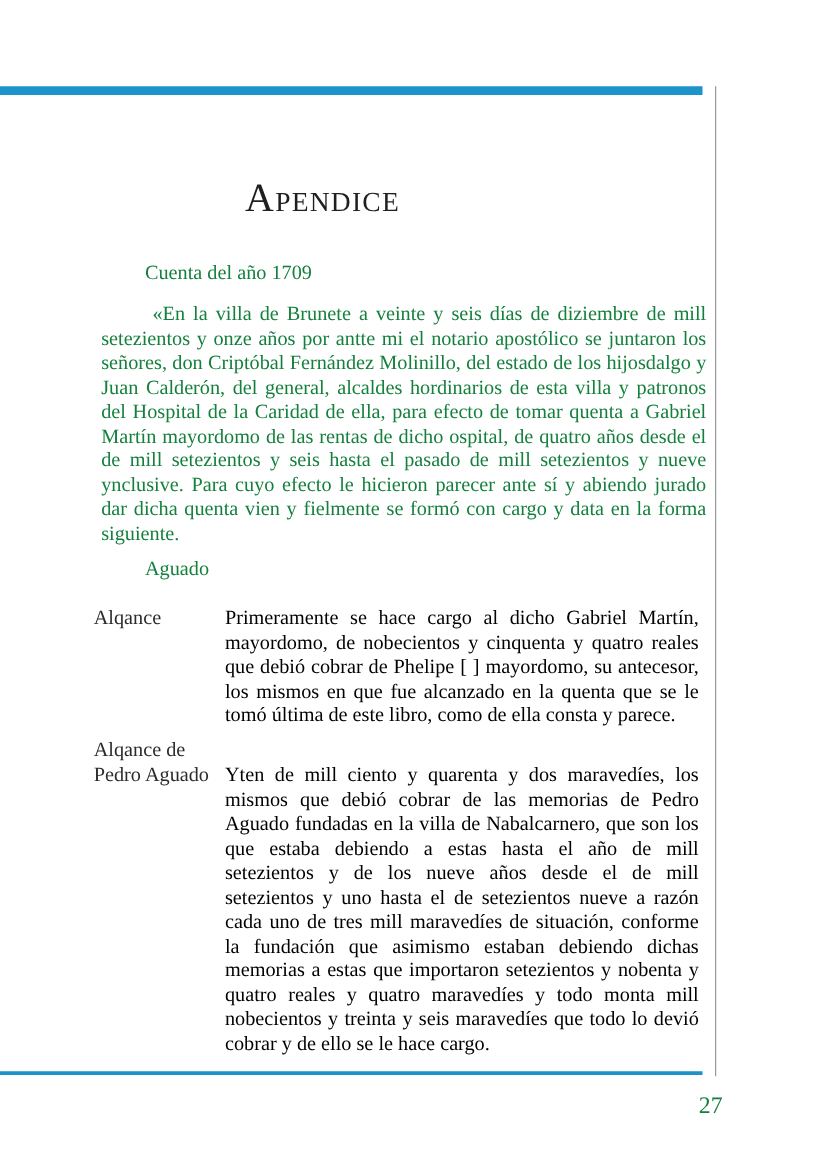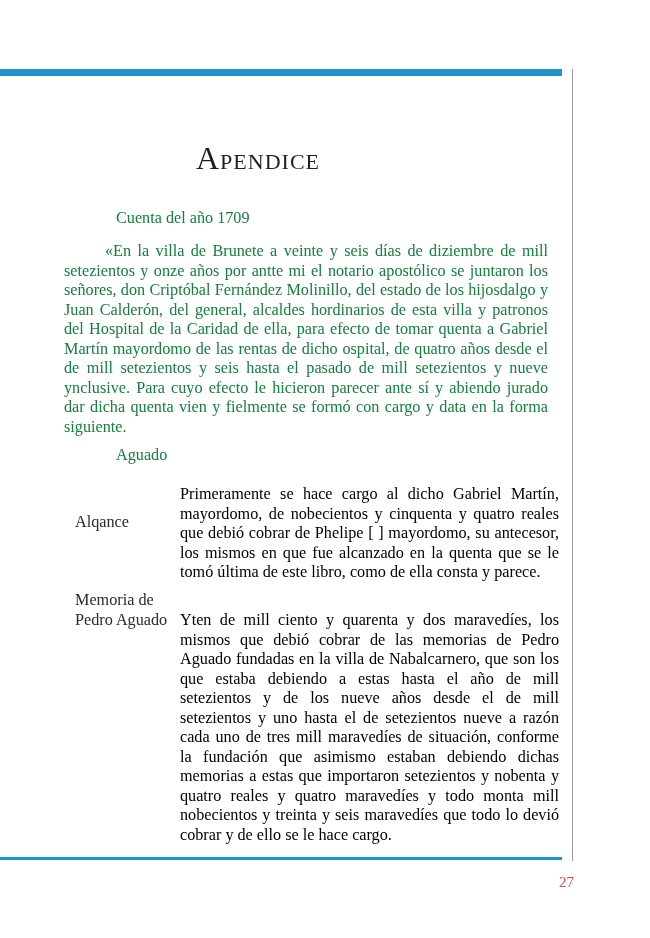--- a/index.html
+++ b/index.html
@@ -3,33 +3,33 @@
 <meta charset="utf-8">
 <style>
   html, body { margin: 0; padding: 0; }
   body {
     width: 650px; height: 938px; background: #ffffff; position: relative; overflow: hidden;
     font-family: "DejaVu Serif", "Liberation Serif", serif; color: #2a2a2a;
   }
   .top-bar { position: absolute; left: 0; top: 69px; width: 562px; height: 7px; background: #1c93c9; }
   .bottom-bar { position: absolute; left: 0; top: 857px; width: 562px; height: 3px; background: #1c93c9; }
   .vrule { position: absolute; left: 572px; top: 69px; width: 1px; height: 792px; background: #9a9a9a; }
-  .page-number { position: absolute; left: 559px; top: 874px; font-family: "Liberation Serif", serif; font-size: 15px; color: #ef4444; }
+  .page-number { position: absolute; left: 559px; top: 874px; font-family: "Liberation Serif", serif; font-size: 19px; color: #15803d; }
 
   .title { position: absolute; left: 0; width: 516px; top: 140px; text-align: center;
     font-family: "Liberation Serif", serif; font-size: 32px; color: #1f1f1f; letter-spacing: 1px; font-variant: small-caps; }
 
   .text { position: absolute; font-family: "Liberation Serif", serif; font-size: 16.2px; line-height: 19.5px; color: #15803d; }
   .subtitle { left: 116px; top: 209px; }
-  .para { left: 64px; top: 242px; width: 484px; text-align: justify; text-indent: 41px; }
+  .para { left: 81px; top: 242px; width: 484px; text-align: justify; text-indent: 41px; }
   .cargo { left: 116px; top: 446px; }
 
   .entry-label { position: absolute; left: 75px; font-family: "Liberation Serif", serif; font-size: 16.2px; line-height: 19.5px; color: #2b2b2b; }
   .entry-body { position: absolute; left: 180px; width: 379px; font-family: "Liberation Serif", serif; font-size: 16.2px; line-height: 19.5px; color: #000000; text-align: justify; }
-  .e1-label { top: 485px; margin-top: 28px; }
+  .e1-label { top: 485px; }
   .e1-body { top: 485px; }
   .e2-label { top: 591px; }
   .e2-body { top: 611px; }
 </style>
 </head>
 <body>
 
 <div class="top-bar"></div>
 <div class="vrule"></div>
 
@@ -38,18 +38,18 @@
 <div class="text subtitle">Cuenta del año 1709</div>
 
 <div class="text para">«En la villa de Brunete a veinte y seis días de diziembre de mill setezientos y onze años por antte mi el notario apostólico se juntaron los señores, don Criptóbal Fernández Molinillo, del estado de los hijosdalgo y Juan Calderón, del general, alcaldes hordinarios de esta villa y patronos del Hospital de la Caridad de ella, para efecto de tomar quenta a Gabriel Martín mayordomo de las rentas de dicho ospital, de quatro años desde el de mill setezientos y seis hasta el pasado de mill setezientos y nueve ynclusive. Para cuyo efecto le hicieron parecer ante sí y abiendo jurado dar dicha quenta vien y fielmente se formó con cargo y data en la forma siguiente.</div>
 
 <div class="text cargo">Aguado</div>
 
 <div class="entry-label e1-label">Alqance</div>
 <div class="entry-body e1-body">Primeramente se hace cargo al dicho Gabriel Martín, mayordomo, de nobecientos y cinquenta y quatro reales que debió cobrar de Phelipe [ ] mayordomo, su antecesor, los mismos en que fue alcanzado en la quenta que se le tomó última de este libro, como de ella consta y parece.</div>
 
 <div class="entry-label e2-label" style="width:105px;">
-  <span>Memoria de Pedro Aguado</span>
+  <span>Alqance de Pedro Aguado</span>
 </div>
 <div class="entry-body e2-body">Yten de mill ciento y quarenta y dos maravedíes, los mismos que debió cobrar de las memorias de Pedro Aguado fundadas en la villa de Nabalcarnero, que son los que estaba debiendo a estas hasta el año de mill setezientos y de los nueve años desde el de mill setezientos y uno hasta el de setezientos nueve a razón cada uno de tres mill maravedíes de situación, conforme la fundación que asimismo estaban debiendo dichas memorias a estas que importaron setezientos y nobenta y quatro reales y quatro maravedíes y todo monta mill nobecientos y treinta y seis maravedíes que todo lo devió cobrar y de ello se le hace cargo.</div>
 
 <div class="bottom-bar"></div>
 <div class="page-number">27</div>
 
 </body></html>

